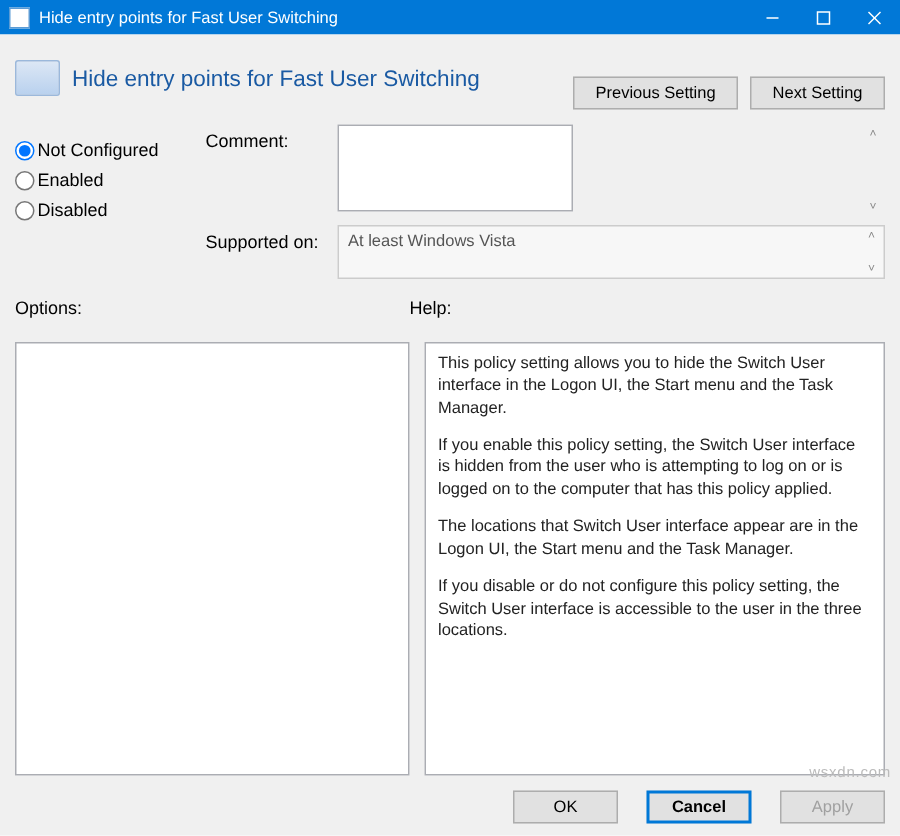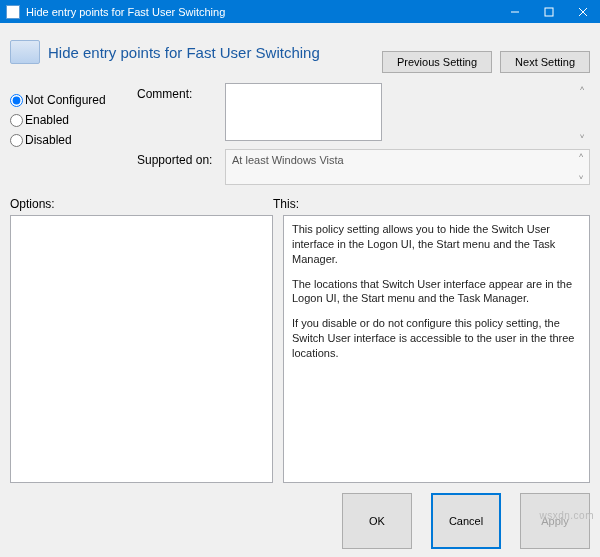--- a/index.html
+++ b/index.html
@@ -62,21 +62,21 @@
     .nav-buttons { margin-left: auto; display: flex; gap: 8px; margin-top: 20px; }
     .btn {
       background: #e1e1e1;
       border: 1px solid #adadad;
       padding: 4px 14px;
       font-size: 11px;
       font-family: inherit;
       cursor: default;
       min-width: 70px;
     }
-    .btn.primary { border: 2px solid #0078d7; padding: 20px 13px; }
+    .btn.primary { border: 2px solid #0078d7; padding: 3px 13px; font-weight: bold; }
     .btn.disabled { color: #a0a0a0; }
     .config-row { display: flex; gap: 12px; margin-bottom: 6px; }
     .radios { width: 115px; padding-top: 4px; }
     .radio-row {
       display: flex; align-items: center; gap: 2px;
       margin: 6px 0;
       font-size: 12px;
     }
     .radio-row input { margin: 0; }
     .field-col { flex: 1; display: flex; flex-direction: column; gap: 6px; }
@@ -124,20 +124,21 @@
     .pane-label.left { width: 263px; }
     .panes { display: flex; gap: 10px; flex: 1; margin-top: 4px; min-height: 0; }
     .pane {
       background: #fff;
       border: 1px solid #abadb3;
       flex: 1;
       padding: 6px 8px;
       font-size: 11px;
       overflow: auto;
       position: relative;
+      margin-top: 12px;
     }
     .pane.left { flex: 0 0 263px; }
     .help-para { margin-bottom: 10px; line-height: 1.35; color: #222; }
     .bottom-bar {
       display: flex;
       justify-content: flex-end;
       gap: 19px;
       padding-top: 10px;
     }
     .watermark {
@@ -221,27 +222,28 @@
               <span>˄</span>
               <span>˅</span>
             </div>
         </div>
       </div>
     </div>
   </div>
 
   <div class="panes-labels">
     <div class="pane-label left">Options:</div>
-    <div class="pane-label">This:</div>
+    <div class="pane-label">Help:</div>
   </div>
 
   <div class="panes">
     <div class="pane left"></div>
     <div class="pane">
       <p class="help-para">This policy setting allows you to hide the Switch User interface in the Logon UI, the Start menu and the Task Manager.</p>
+      <p class="help-para">If you enable this policy setting, the Switch User interface is hidden from the user who is attempting to log on or is logged on to the computer that has this policy applied.</p>
       <p class="help-para">The locations that Switch User interface appear are in the Logon UI, the Start menu and the Task Manager.</p>
       <p class="help-para">If you disable or do not configure this policy setting, the Switch User interface is accessible to the user in the three locations.</p>
     </div>
   </div>
 
   <div class="bottom-bar">
     <button class="btn">OK</button>
     <button class="btn primary">Cancel</button>
     <button class="btn disabled">Apply</button>
   </div>

